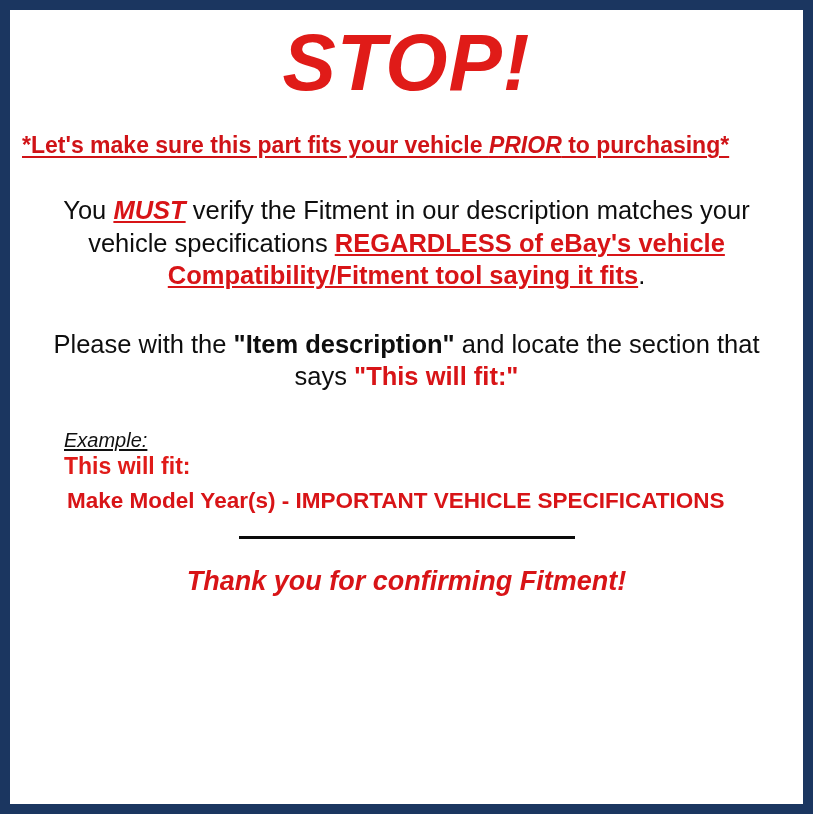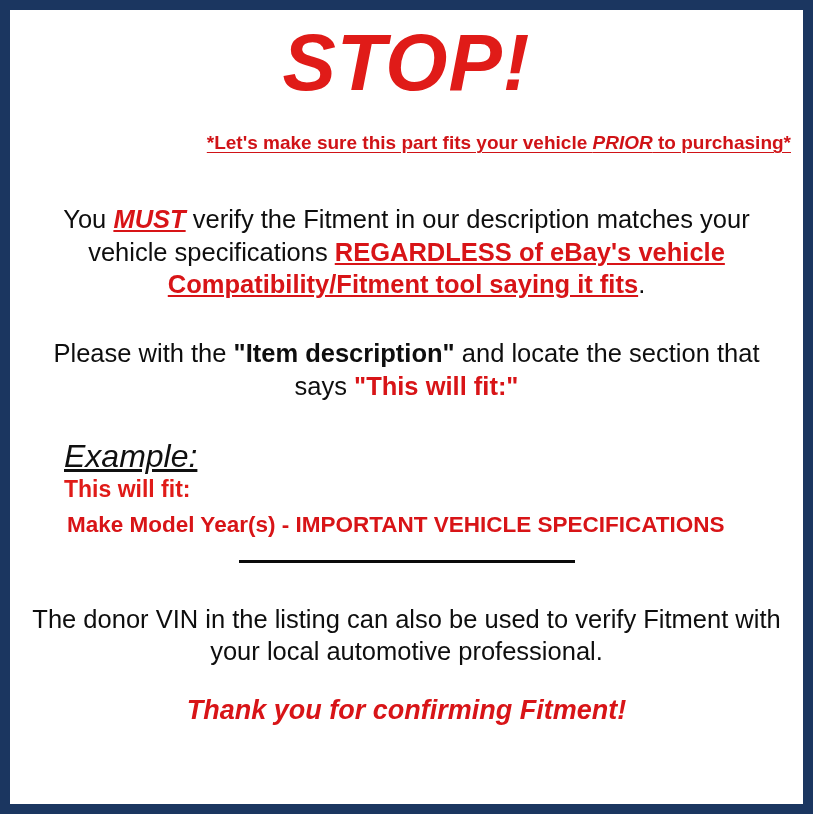--- a/index.html
+++ b/index.html
@@ -38,41 +38,41 @@
     line-height: 1.08;
     text-align: center;
     letter-spacing: 1px;
     margin: 8px 0 0 0;
     padding: 0;
     font-family: "Liberation Sans", sans-serif;
   }
   .subtitle {
     color: #d01317;
     font-weight: bold;
-    font-size: 19px;
-    text-align: right;
+    font-size: 23px;
+    text-align: left;
     text-decoration: underline;
     text-underline-offset: 3px;
     margin: 26px 0 0 0;
     line-height: 1.2;
     white-space: nowrap;
   }
   .subtitle .ital {
     font-style: italic;
   }
   .para {
     color: #0e0e0e;
     font-size: 25.5px;
     text-align: center;
     line-height: 1.28;
     margin: 0;
     padding: 0;
   }
   .p-must {
-    margin-top: 48px;
+    margin-top: 34px;
     padding: 0 16px;
   }
   .p-itemdesc {
     margin-top: 36px;
     padding: 0 8px;
   }
   .p-confirm {
     margin-top: 40px;
     padding: 0 16px;
   }
@@ -101,21 +101,21 @@
     color: #d81417;
     font-weight: bold;
   }
   .example-block {
     margin-top: 36px;
     padding-left: 42px;
     text-align: left;
   }
   .example-label {
     color: #101010;
-    font-size: 32px;
+    font-size: 20px;
     font-style: italic;
     text-decoration: underline;
     text-underline-offset: 2px;
     line-height: 1.18;
     display: inline-block;
   }
   .example-fit {
     color: #e01b18;
     font-size: 23px;
     font-weight: bold;
@@ -169,18 +169,17 @@
       <div><span class="example-label">Example:</span></div>
       <div class="example-fit">This will fit:</div>
       <div class="spec-line">Make Model Year(s) - IMPORTANT VEHICLE SPECIFICATIONS</div>
     </div>
 
     <div class="divider-wrap">
       <div class="divider"></div>
     </div>
 
 
-    <div class="para p-vin">The donor VIN in the listing can also be used to verify Fitment with your local automotive professional.</div>
 
     <div class="thanks">Thank you for confirming Fitment!</div>
 
   </div>
 </div>
 
 </body></html>

